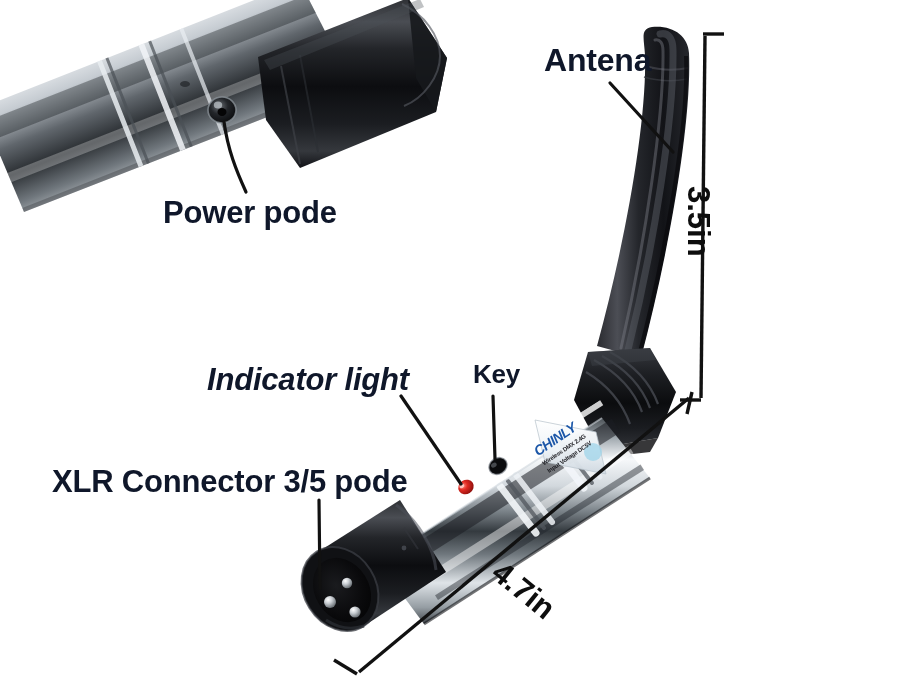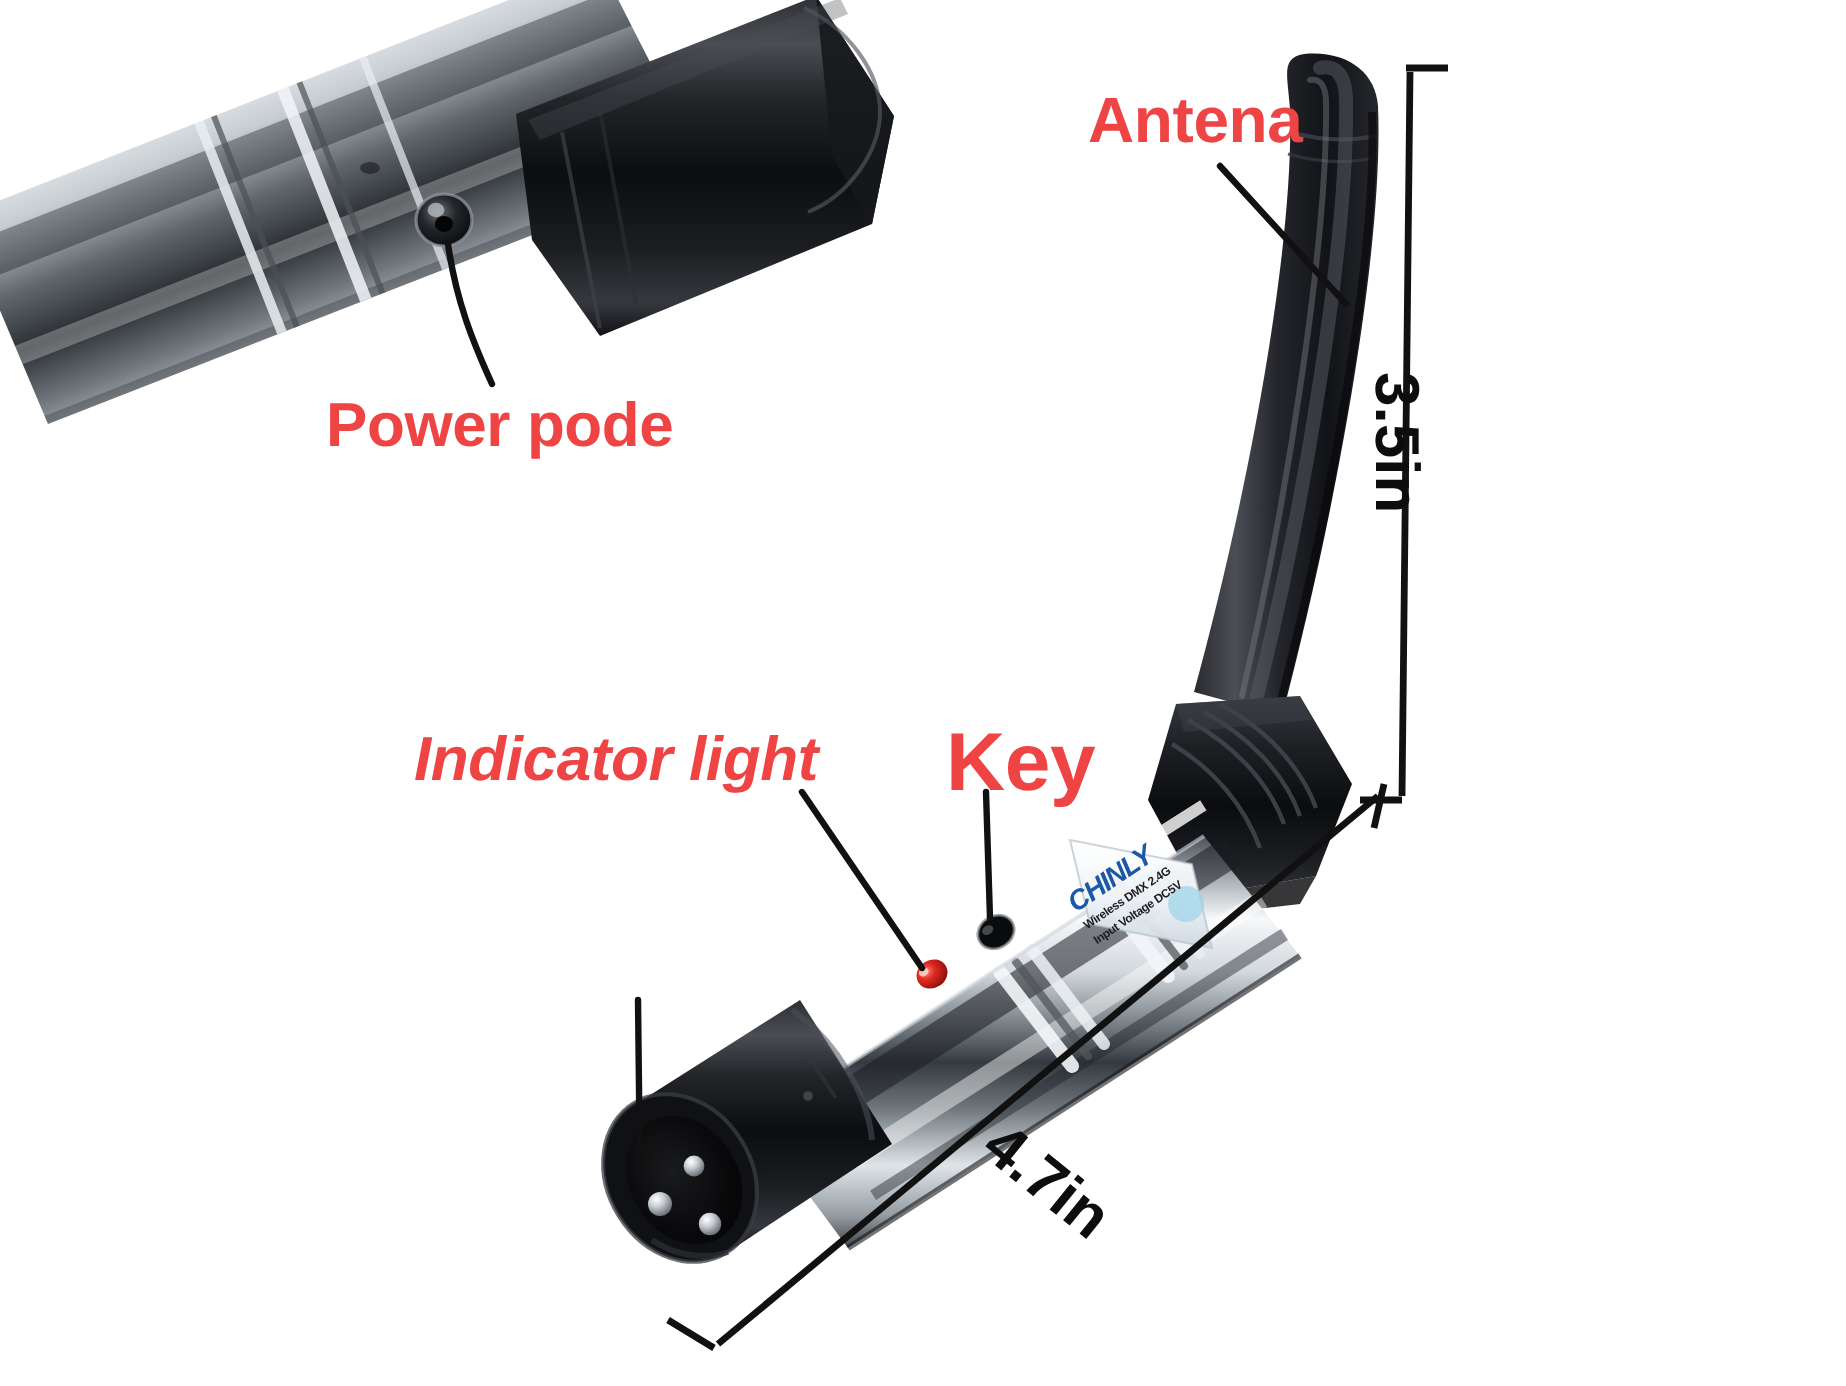--- a/index.html
+++ b/index.html
@@ -20,30 +20,30 @@
   }
   .layer {
     position: absolute;
     left: 0;
     top: 0;
     width: 923px;
     height: 693px;
   }
   .callout-label {
     position: absolute;
-    color: #ef4444;
+    color: #0f172a;
     font-weight: 700;
     white-space: nowrap;
     letter-spacing: -0.2px;
     line-height: 1;
   }
   #label-power-input { left: 163px; top: 197px; font-size: 31px; }
   #label-antena      { left: 544px; top: 44px;  font-size: 32px; }
   #label-indicator   { left: 207px; top: 364px; font-size: 31px; font-style: italic; }
-  #label-key         { left: 473px; top: 361px; font-size: 41px; }
+  #label-key         { left: 473px; top: 361px; font-size: 26px; }
   #label-xlr         { left: 52px;  top: 466px; font-size: 31px; }
 
   .dim-label {
     position: absolute;
     color: #0d0d0d;
     font-weight: 700;
     white-space: nowrap;
     line-height: 1;
   }
   #label-35in {
@@ -352,20 +352,21 @@
   </svg>
 
   <div id="label-power-input" class="callout-label">Power pode</div>
 
   <div id="label-antena" class="callout-label">Antena</div>
 
   <div id="label-indicator" class="callout-label">Indicator light</div>
 
   <div id="label-key" class="callout-label">Key</div>
 
+  <div id="label-xlr" class="callout-label">XLR Connector 3/5 pode</div>
 
   <div id="label-35in" class="dim-label">3.5in</div>
 
   <div id="label-47in" class="dim-label">4.7in</div>
 
   <div class="sticker-wrap">
     <div class="sticker-brand">CHINLY</div>
     <div class="sticker-line1">Wireless DMX 2.4G</div>
     <div class="sticker-line2">Input Voltage DC5V</div>
   </div>

